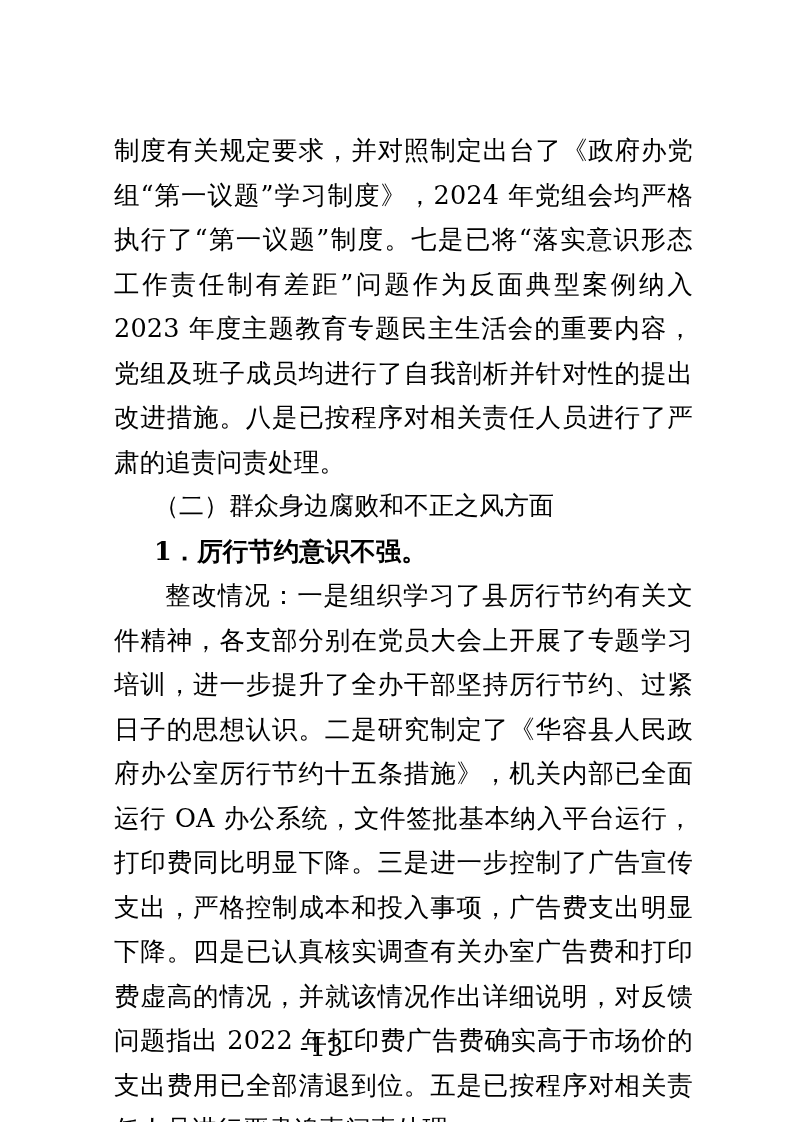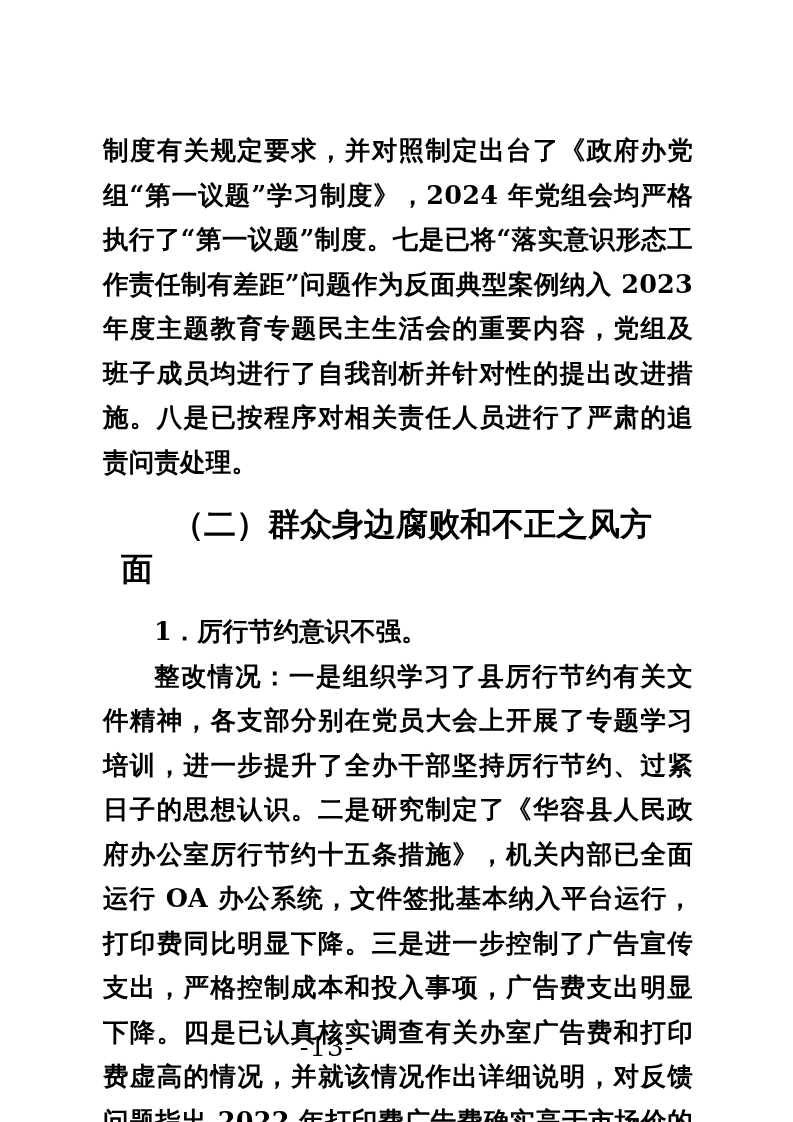--- a/index.html
+++ b/index.html
@@ -28,32 +28,32 @@
     left: 103px;
     top: 128px;
     width: 590px;
   }
   .para {
     font-size: 25.5px;
     line-height: 44.5px;
     text-align: justify;
     text-justify: inter-ideograph;
     letter-spacing: 0.2px;
-    margin: 0 0 0 0;
-    font-weight: 700;
+    margin: 0 0 0 11px;
+    font-weight: 400;
   }
   .para.indent {
     text-indent: 51px;
   }
   .heading {
-    font-size: 32px;
+    font-size: 25px;
     line-height: 44.5px;
-    font-weight: bold;
+    font-weight: normal;
     text-indent: 51px;
-    margin: 18px;
+    margin: 0;
   }
   .subheading {
     font-size: 25.5px;
     line-height: 44.5px;
     font-weight: bold;
     text-indent: 51px;
     margin: 0;
   }
   .pagenum {
     position: absolute;

